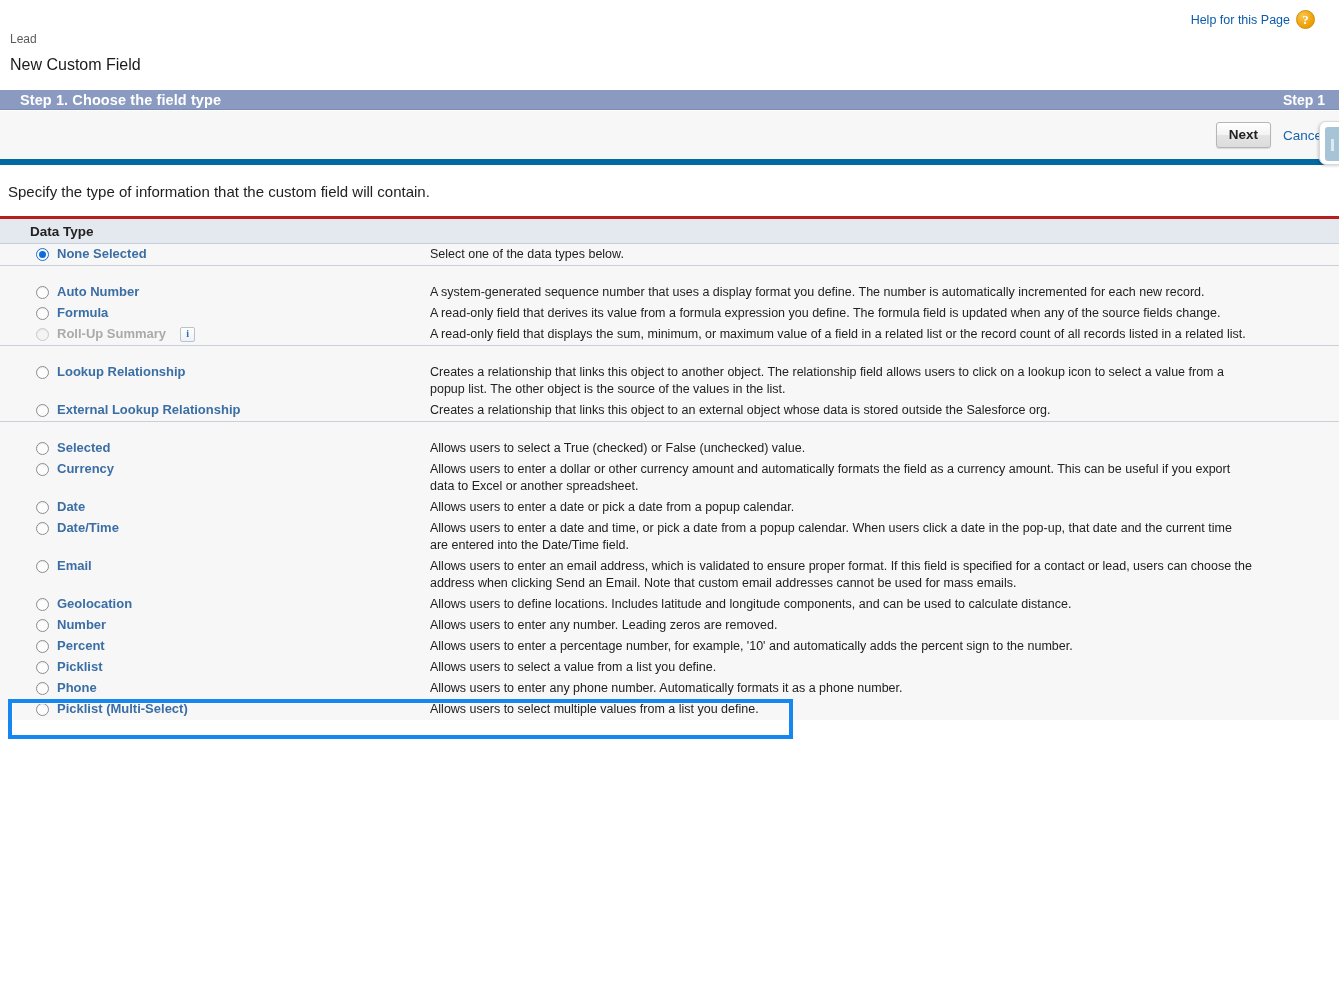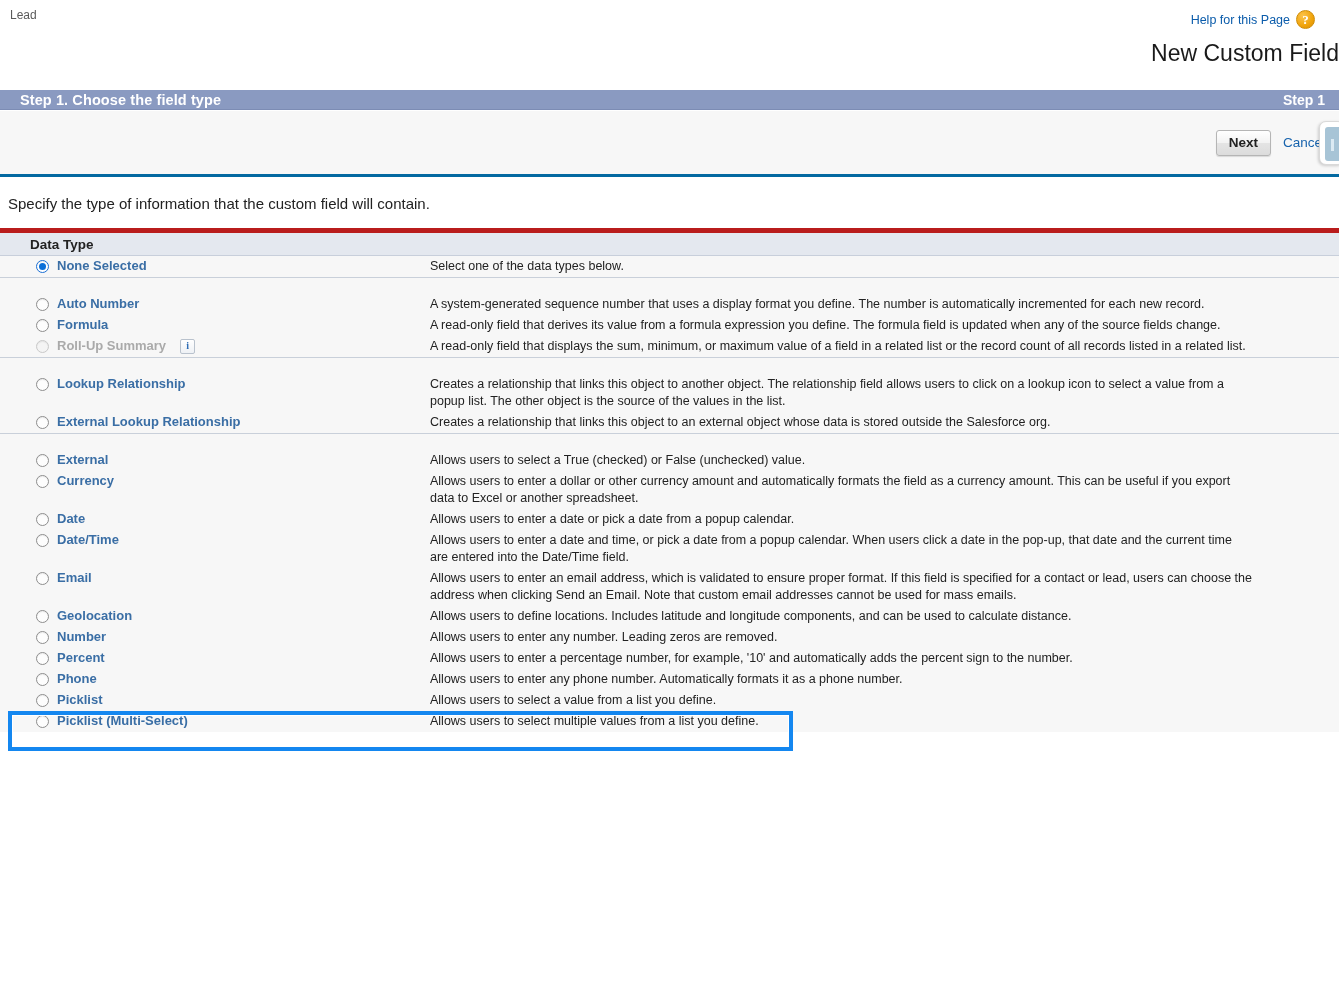--- a/index.html
+++ b/index.html
@@ -10,26 +10,26 @@
     font-family: "Liberation Sans", sans-serif;
     overflow: hidden;
   }
   .page { position: relative; width: 1339px; height: 991px; background:#fff; }
 
   
   .pagehead { position: relative; padding: 8px 0 0 10px; height: 78px; }
   .obj-label {
     font-size: 12px; color: #5a5a5a; line-height: 14px;
     font-family: "Liberation Sans", sans-serif;
+    margin-top: 24px;
   }
   .page-title {
-    font-size: 23px; color: #1a1a1a; line-height: 31px;
-    font-weight: normal; margin-top: 16px;
-    font-family: "Liberation Sans", sans-serif;
-    text-align: right;
+    font-size: 16px; color: #1a1a1a; line-height: 31px;
+    font-weight: normal; margin-top: 3px;
+    font-family: "Liberation Sans", sans-serif;
   }
   .help-wrap {
     position: absolute; top: 10px; right: 24px;
     display: flex; align-items: center; gap: 6px;
   }
   .help-link {
     font-size: 12.5px; color: #0b5cab; text-decoration: none;
     font-family: "Liberation Sans", sans-serif;
   }
   .help-icon {
@@ -52,22 +52,22 @@
     padding: 0 14px 0 20px;
     border-bottom: 1px solid #7c8cb4;
   }
   .stepbar .step-title { font-size: 14.5px; font-weight: bold; letter-spacing: .1px; }
   .stepbar .step-count { margin-left: auto; font-size: 14px; font-weight: bold; }
 
   
   .btnrow {
     position: relative;
     background: #f7f7f7;
-    border-bottom: 3px solid #0369a1;
-    height: 66px;
+    border-bottom: 6px solid #0369a1;
+    height: 54px;
     display: flex; align-items: center; justify-content: flex-end;
     padding-right: 14px; gap: 12px;
   }
   .btn-next {
     background: linear-gradient(to bottom, #ffffff 0%, #f3f3f3 48%, #e4e4e4 52%, #dcdcdc 100%);
     border: 1px solid #b5b5b5;
     border-radius: 3px;
     padding: 4px 12px 5px 12px;
     font-size: 13.5px; font-weight: bold; color: #222;
     box-shadow: 0 1px 1px rgba(0,0,0,.12);
@@ -100,21 +100,21 @@
   
   .intro {
     font-size: 15px; color: #222;
     padding: 18px 0 16px 8px;
     background: #fff;
   }
 
   
   .section-head {
     background: #e4e8ef;
-    border-top: 5px solid #b91c1c;
+    border-top: 3px solid #b91c1c;
     border-bottom: 1px solid #c8cfdb;
     height: 28px;
     display: flex; align-items: center;
     padding-left: 30px;
     font-size: 13.5px; font-weight: bold; color: #222;
   }
 
   table.dt { width: 100%; border-collapse: collapse; background: #f7f7f7; table-layout: fixed; }
   table.dt td { vertical-align: top; padding: 2px; }
   .col-label { width: 428px; }
@@ -308,21 +308,21 @@
         <tr class="grp-sep">
           <td colspan="2"></td>
         </tr>
         <tr class="thin-gap">
           <td colspan="2"></td>
         </tr>
         <tr class="dt-row">
           <td>
             <div class="opt">
               <span class="radio"></span>
-              <span class="opt-label">External</span>
+              <span class="opt-label">Selected</span>
             </div>
           </td>
           <td>
             <div class="desc">Allows users to select a True (checked) or False (unchecked) value.</div>
           </td>
         </tr>
         <tr class="dt-row">
           <td>
             <div class="opt">
               <span class="radio"></span>
@@ -396,36 +396,36 @@
             </div>
           </td>
           <td>
             <div class="desc">Allows users to enter a percentage number, for example, '10' and automatically adds the percent sign to the number.</div>
           </td>
         </tr>
         <tr class="dt-row">
           <td>
             <div class="opt">
               <span class="radio"></span>
+              <span class="opt-label">Picklist</span>
+            </div>
+          </td>
+          <td>
+            <div class="desc">Allows users to select a value from a list you define.</div>
+          </td>
+        </tr>
+        <tr class="dt-row">
+          <td>
+            <div class="opt">
+              <span class="radio"></span>
               <span class="opt-label">Phone</span>
             </div>
           </td>
           <td>
             <div class="desc">Allows users to enter any phone number. Automatically formats it as a phone number.</div>
-          </td>
-        </tr>
-        <tr class="dt-row">
-          <td>
-            <div class="opt">
-              <span class="radio"></span>
-              <span class="opt-label">Picklist</span>
-            </div>
-          </td>
-          <td>
-            <div class="desc">Allows users to select a value from a list you define.</div>
           </td>
         </tr>
         <tr class="dt-row last-row">
           <td class="hl-wrap">
             <div class="opt">
               <span class="radio"></span>
               <span class="opt-label">Picklist (Multi-Select)</span>
             </div>
             <div class="highlight-box"></div>
           </td>

